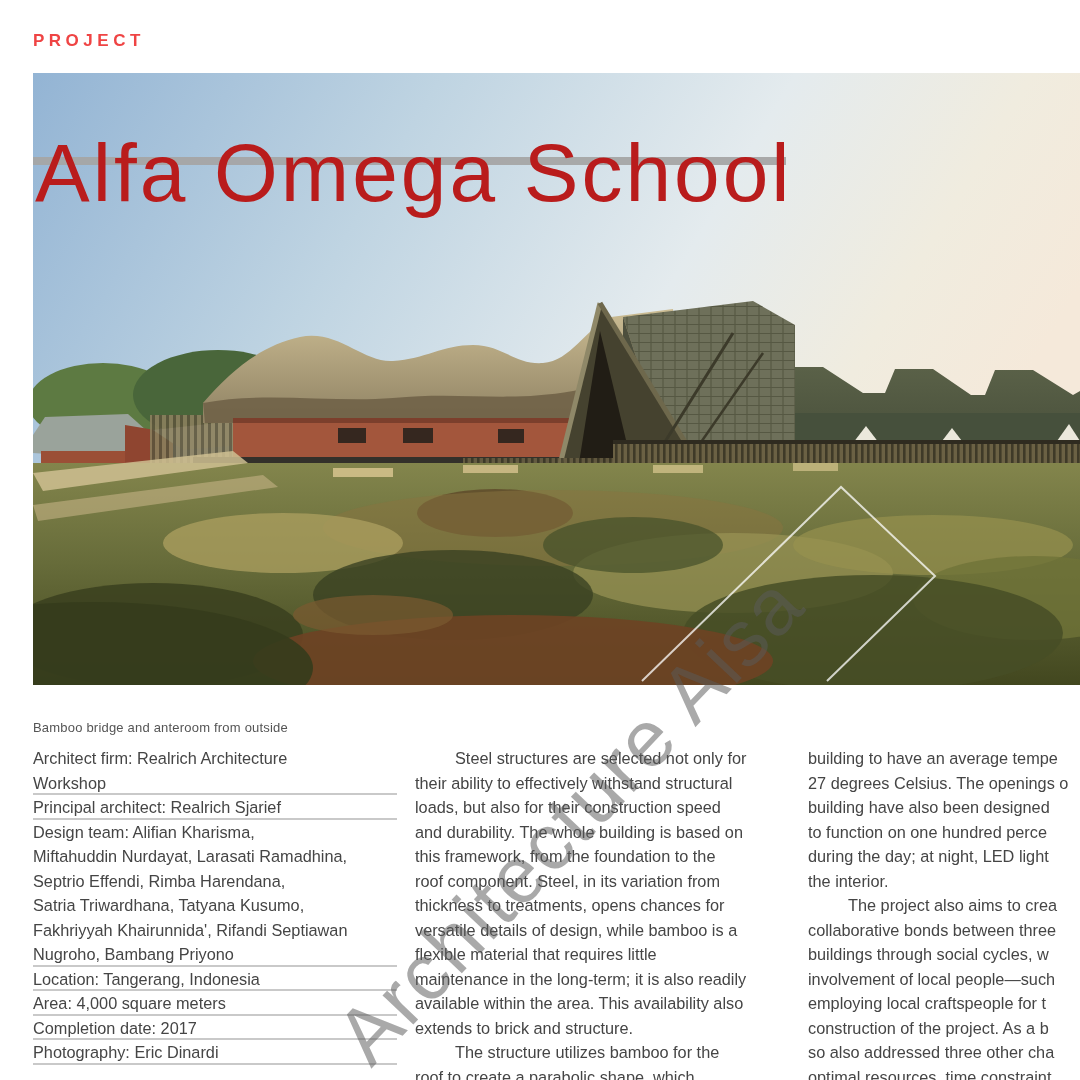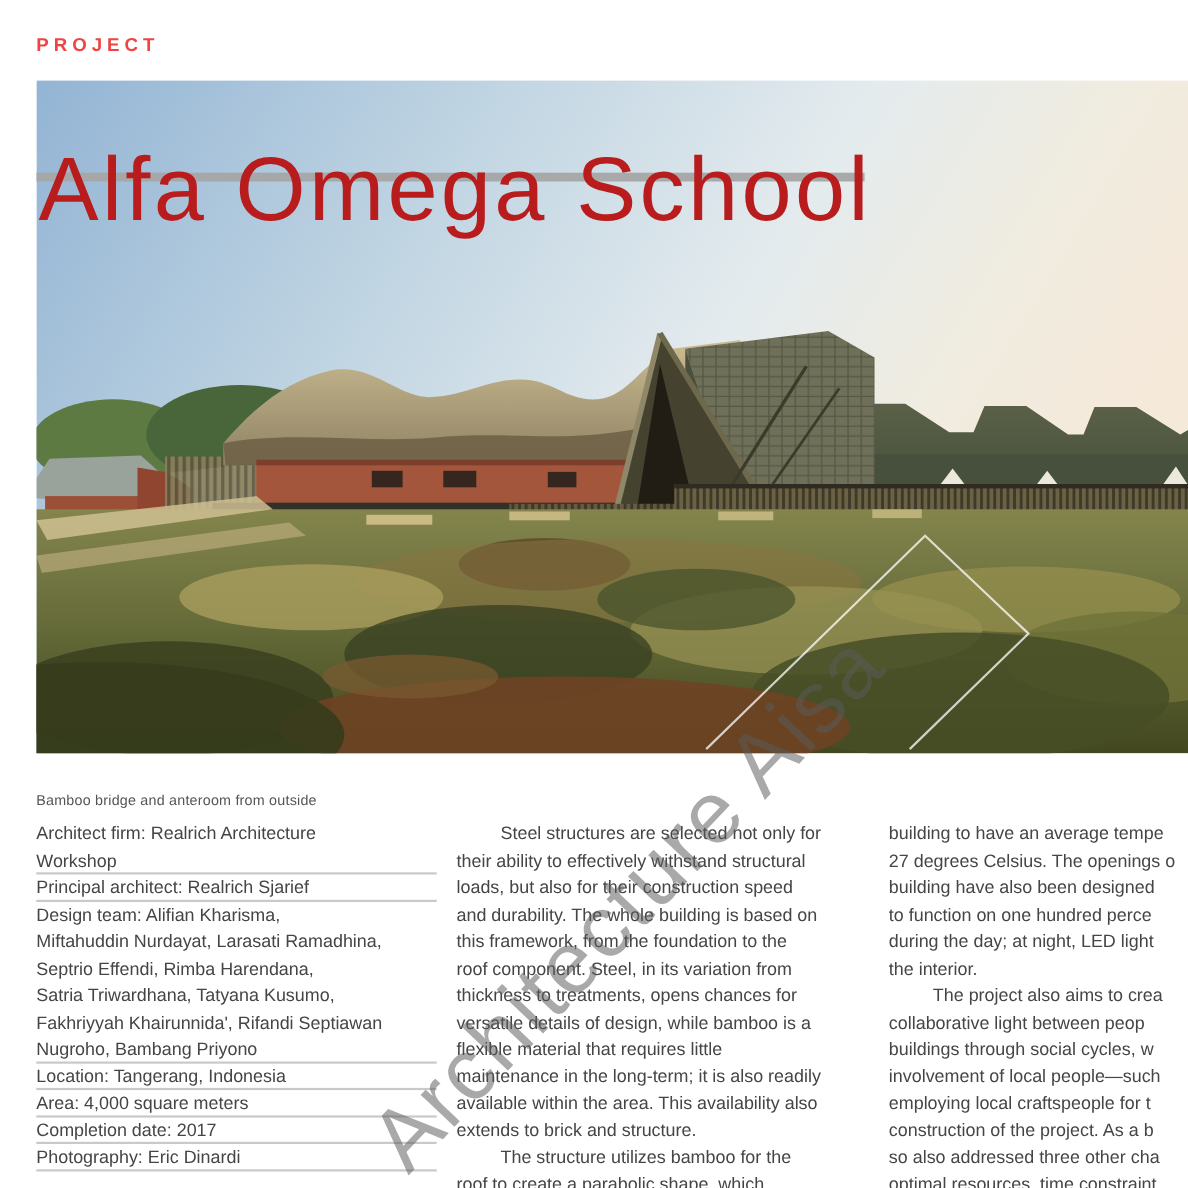--- a/index.html
+++ b/index.html
@@ -236,21 +236,21 @@
 
 <div class="col col-right">
 
 <div class="line">building to have an average tempe</div>
     <div class="line">27 degrees Celsius. The openings o</div>
     <div class="line">building have also been designed</div>
     <div class="line">to function on one hundred perce</div>
     <div class="line">during the day; at night, LED light</div>
     <div class="line">the interior.</div>
     <div class="line indent">The project also aims to crea</div>
-    <div class="line">collaborative light between peop</div>
+    <div class="line">collaborative bonds between three</div>
     <div class="line">buildings through social cycles, w</div>
     <div class="line">involvement of local people—such</div>
     <div class="line">employing local craftspeople for t</div>
     <div class="line">construction of the project. As a b</div>
     <div class="line">so also addressed three other cha</div>
     <div class="line">optimal resources, time constraint</div>
   </div>
 
 <div class="watermark">Architecture Aisa</div>
 

